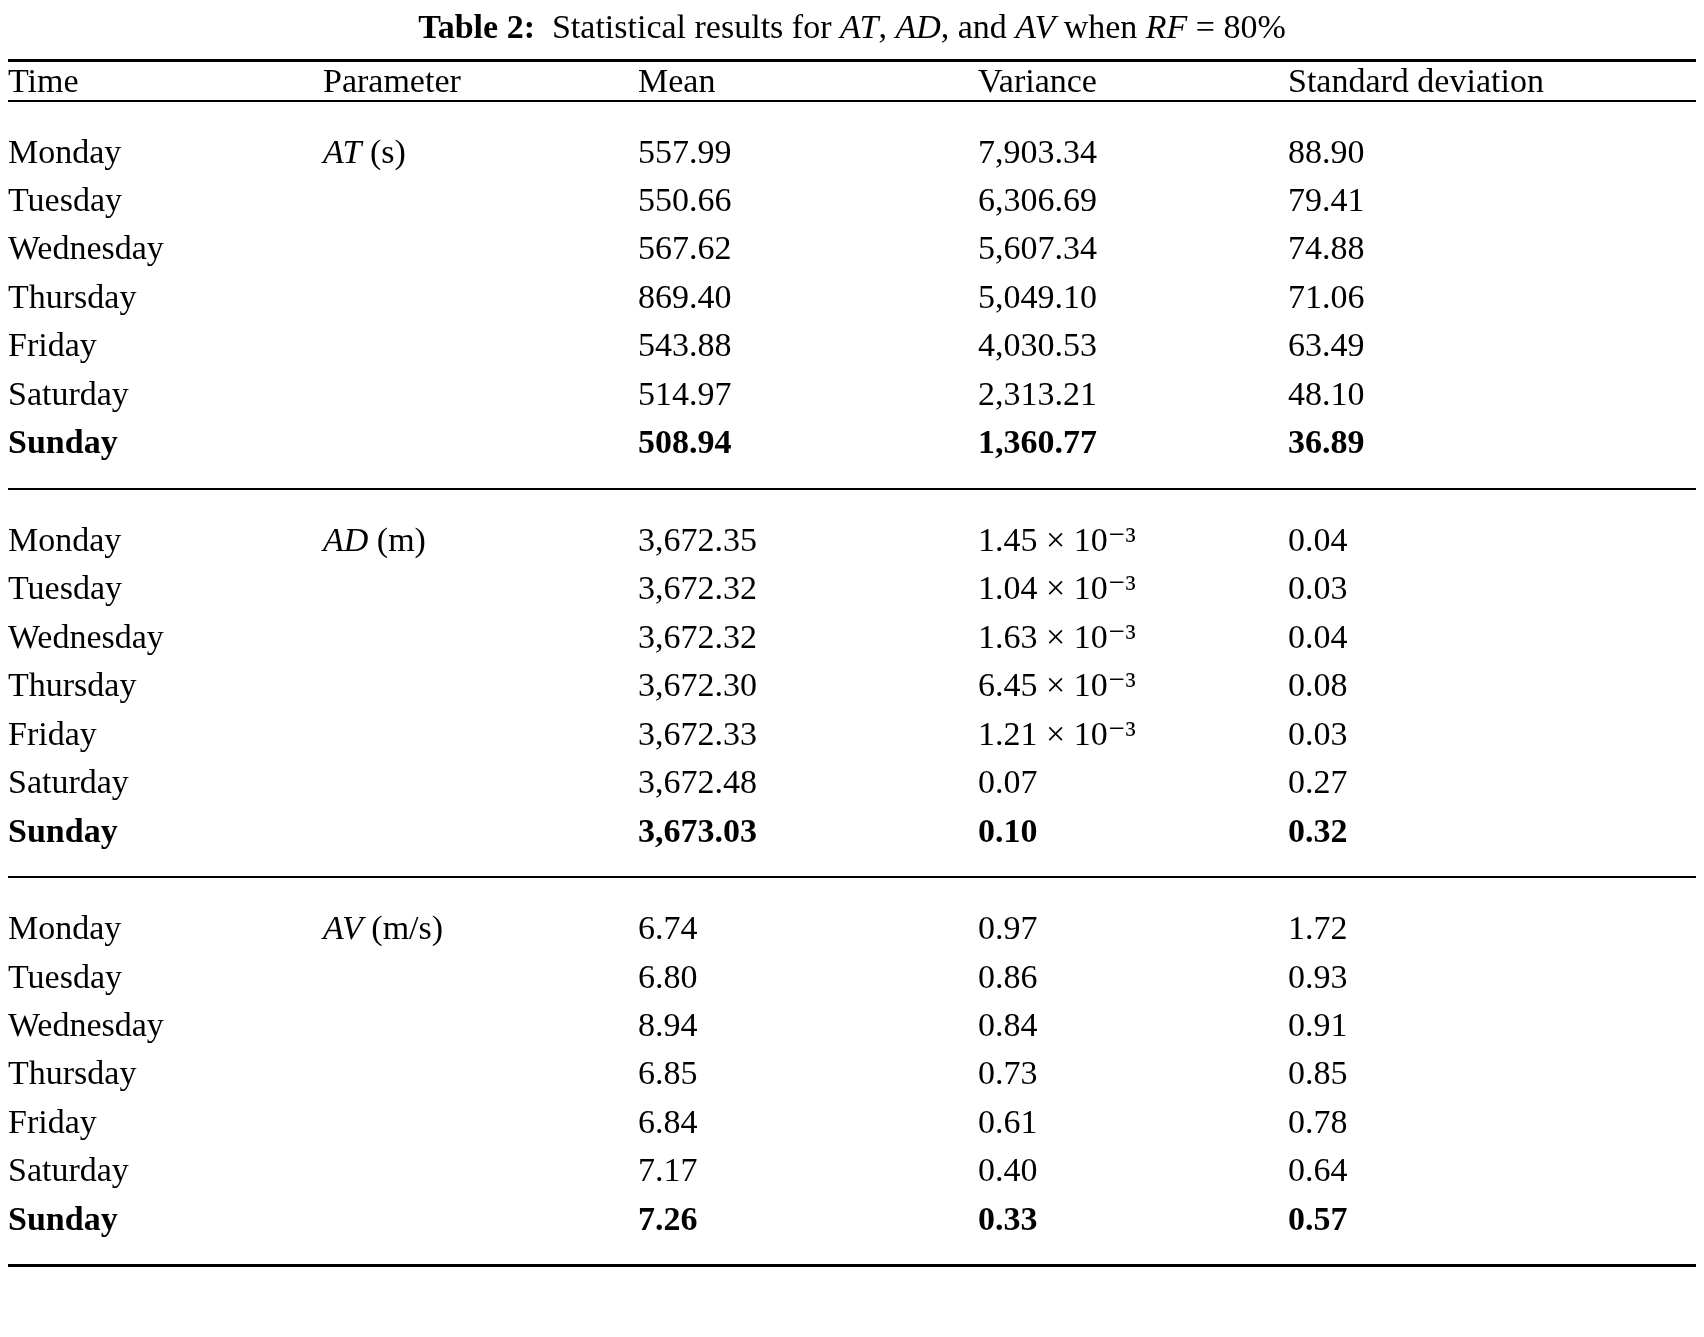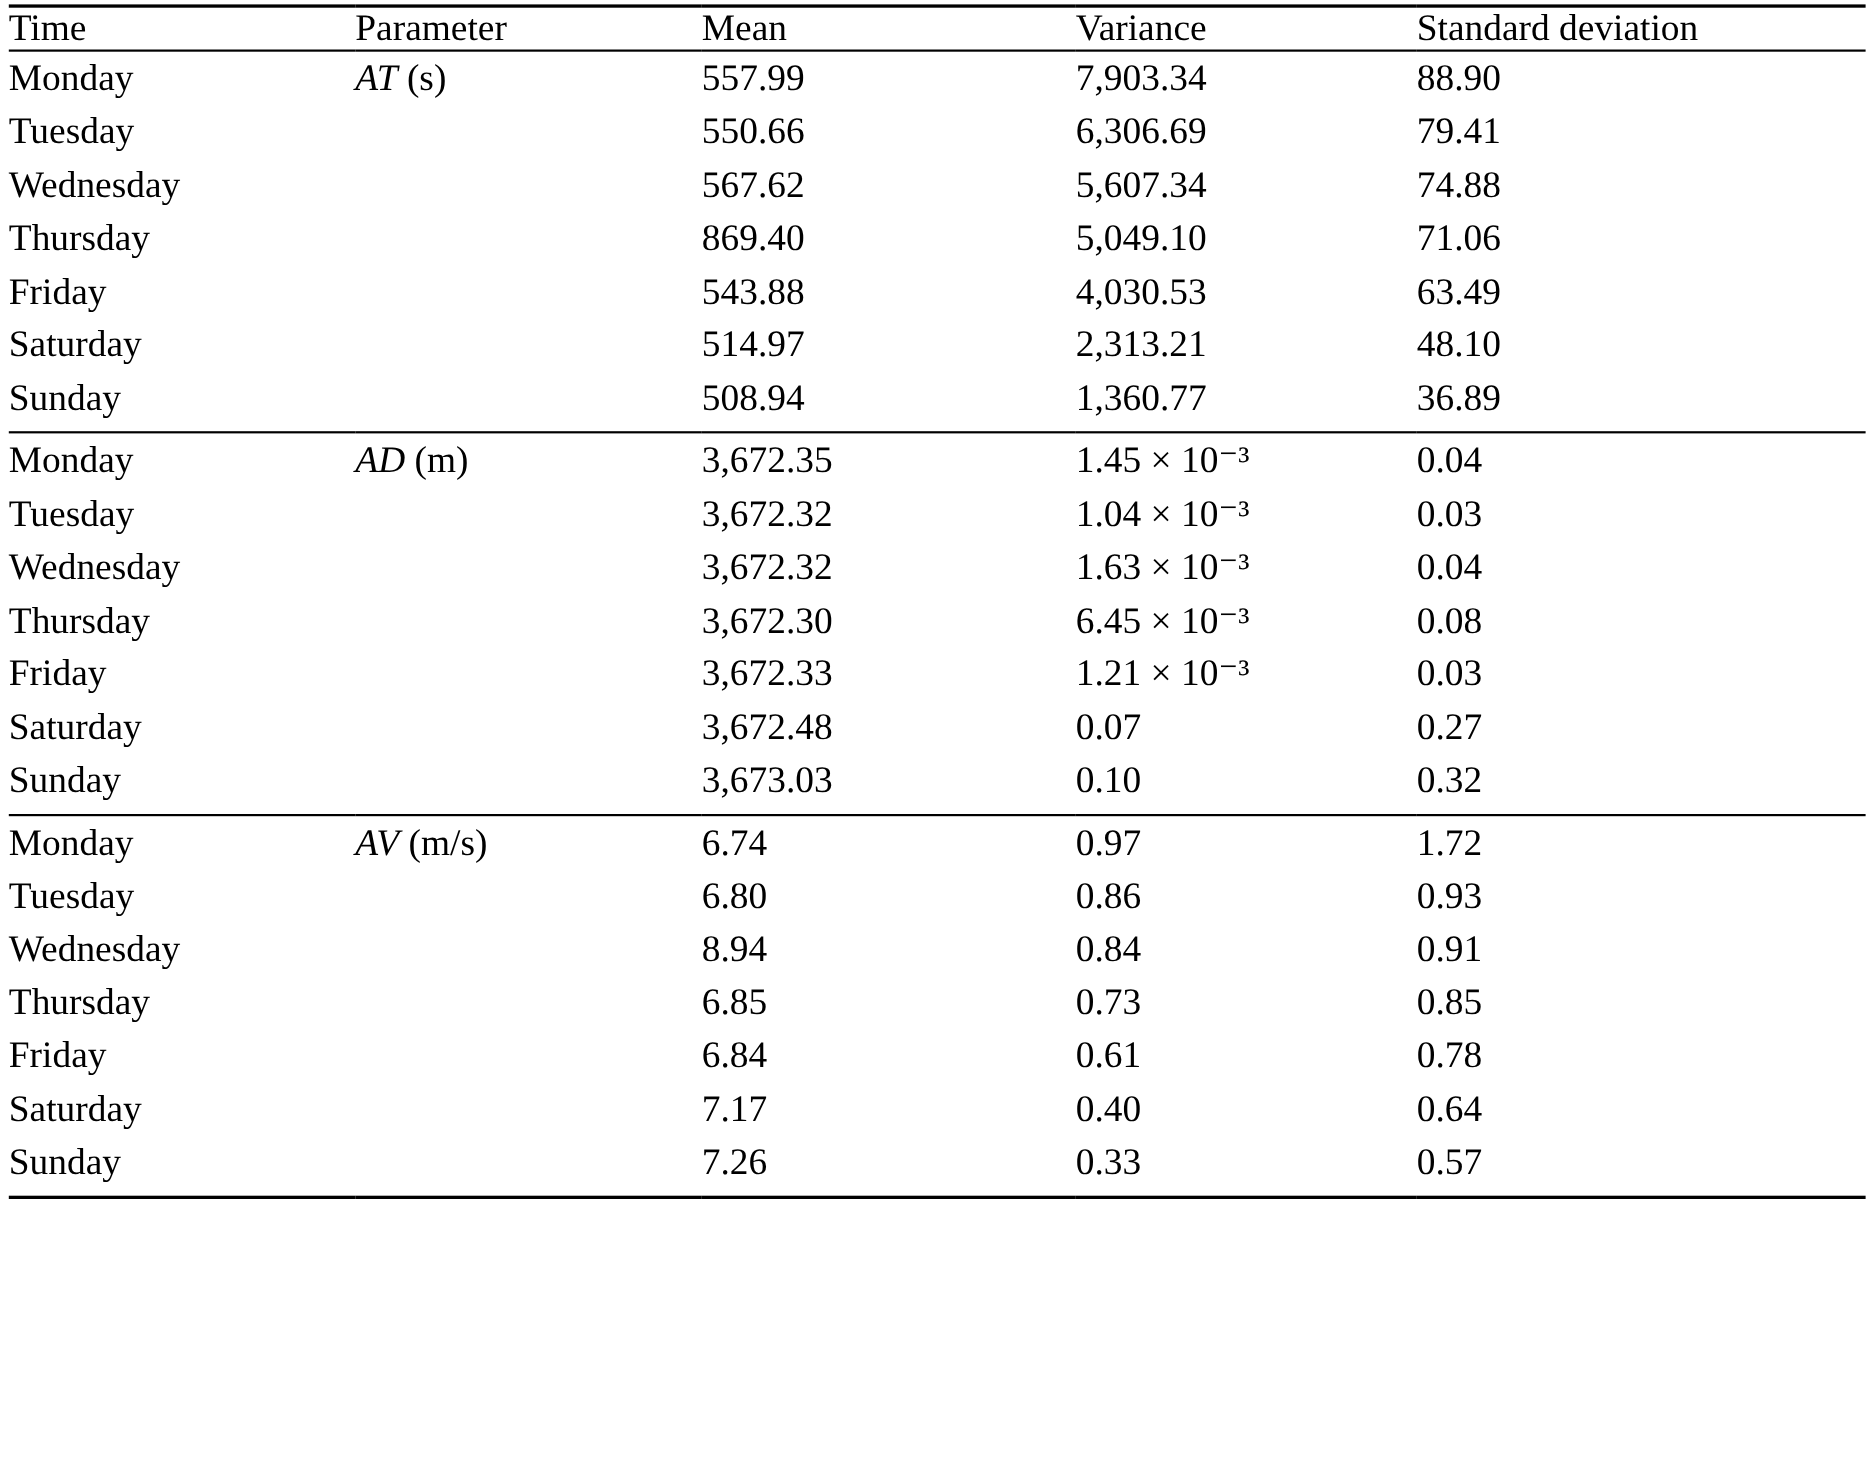--- a/index.html
+++ b/index.html
@@ -70,36 +70,41 @@
     height: 0;
     padding: 0;
     font-size: 0;
     line-height: 0;
   }
   tbody tr.data td {
     padding: 3.5px 0 3.5px 0;
     line-height: 1.22;
   }
   tbody tr.first-of-block td {
-    padding-top: 4px;
+    padding-top: 29px;
   }
   tbody tr.last-of-block td {
-    padding-bottom: 9px;
+    padding-bottom: 25px;
+    font-weight: bold;
   }
   .c-time   { width: 315px; }
   .c-param  { width: 315px; }
   .c-mean   { width: 340px; }
   .c-var    { width: 310px; }
   .c-std    { width: auto; }
 </style>
 </head>
 <body>
 
 <div class="page">
 
+  <div class="caption">
+    <span class="cap-label">Table 2:</span>
+    <span class="cap-text">&nbsp;<span>Statistical results for </span><i class="math">AT</i><span>, </span><i class="math">AD</i><span>, and </span><i class="math">AV</i><span> when </span><i class="math">RF</i><span> = 80%</span></span>
+  </div>
 
   <table class="tbl">
     <colgroup>
       <col class="c-time">
         <col class="c-param">
         <col class="c-mean">
         <col class="c-var">
         <col class="c-std">
     </colgroup>
 

